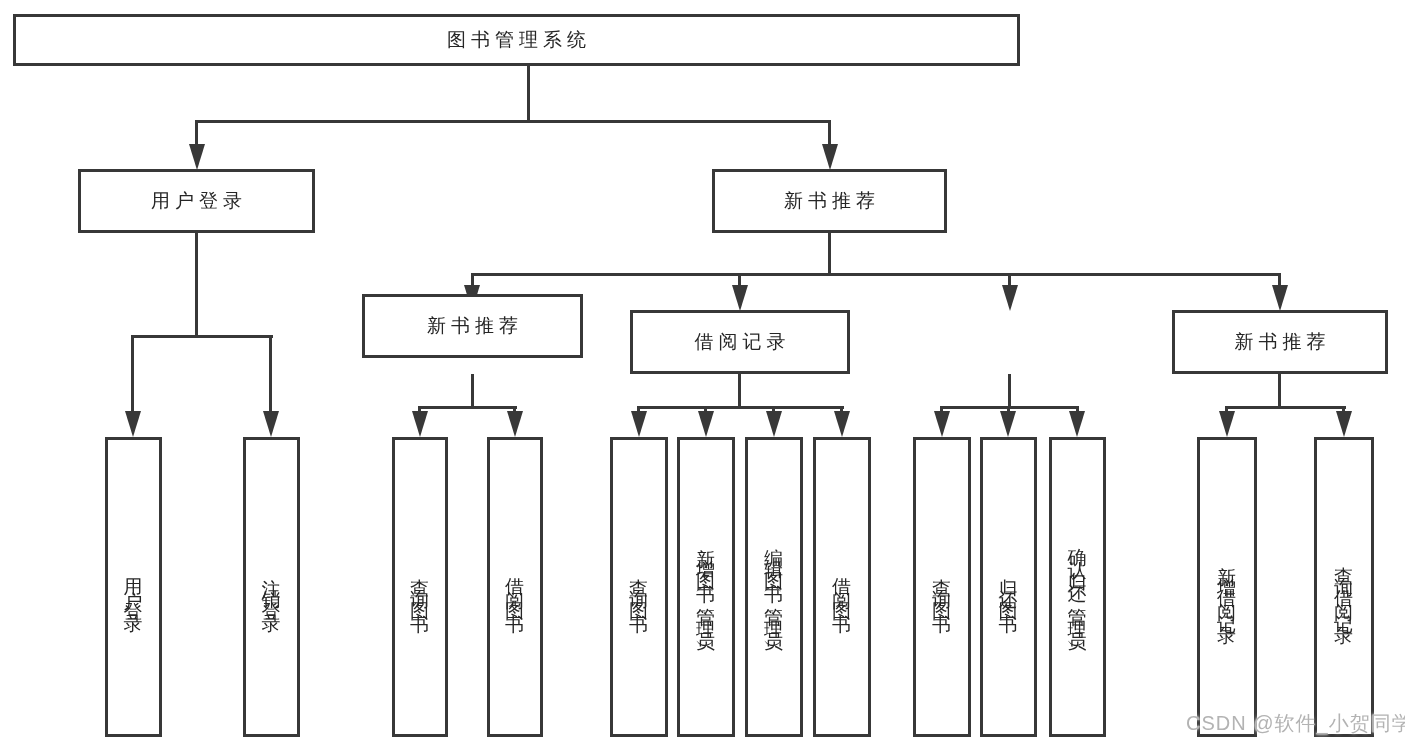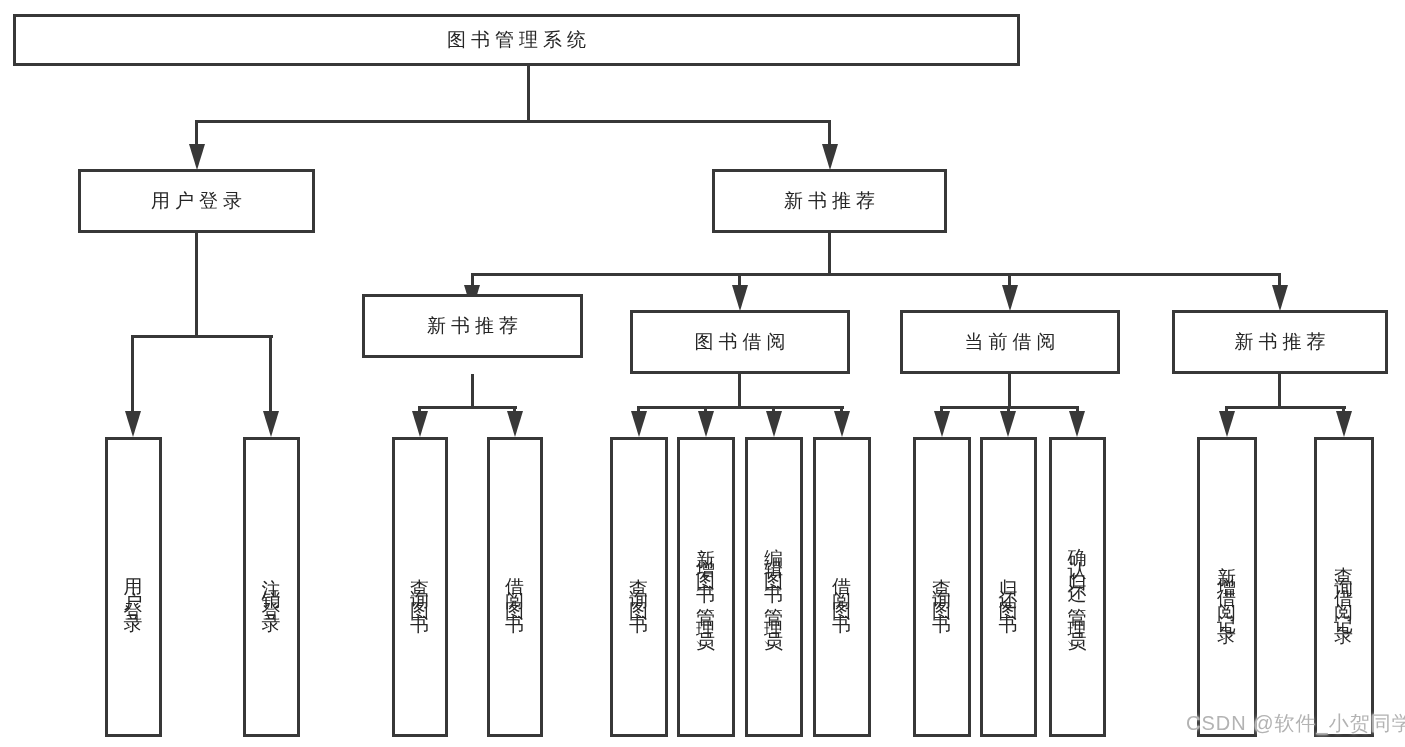--- a/index.html
+++ b/index.html
@@ -45,24 +45,21 @@
     <span class="lbl">用户登录</span>
   </div>
   <div class="box" style="left:712px;top:169px;width:235px;height:64px;">
     <span class="lbl">新书推荐</span>
   </div>
 
   <div class="box" style="left:362px;top:294px;width:221px;height:64px;">
     <span class="lbl">新书推荐</span>
   </div>
   <div class="box" style="left:630px;top:310px;width:220px;height:64px;">
-    <span class="lbl">图书借阅</span>
-  </div>
-  <div class="box" style="left:900px;top:310px;width:220px;height:64px;">
-    <span class="lbl">当前借阅</span>
+    <span class="lbl">借阅记录</span>
   </div>
   <div class="box" style="left:1172px;top:310px;width:216px;height:64px;">
     <span class="lbl">新书推荐</span>
   </div>
 
   <div class="leaf" style="left:105px;top:437px;width:57px;height:300px;">
     <span class="lbl">用户登录</span>
   </div>
   <div class="leaf" style="left:243px;top:437px;width:57px;height:300px;">
     <span class="lbl">注销登录</span>

